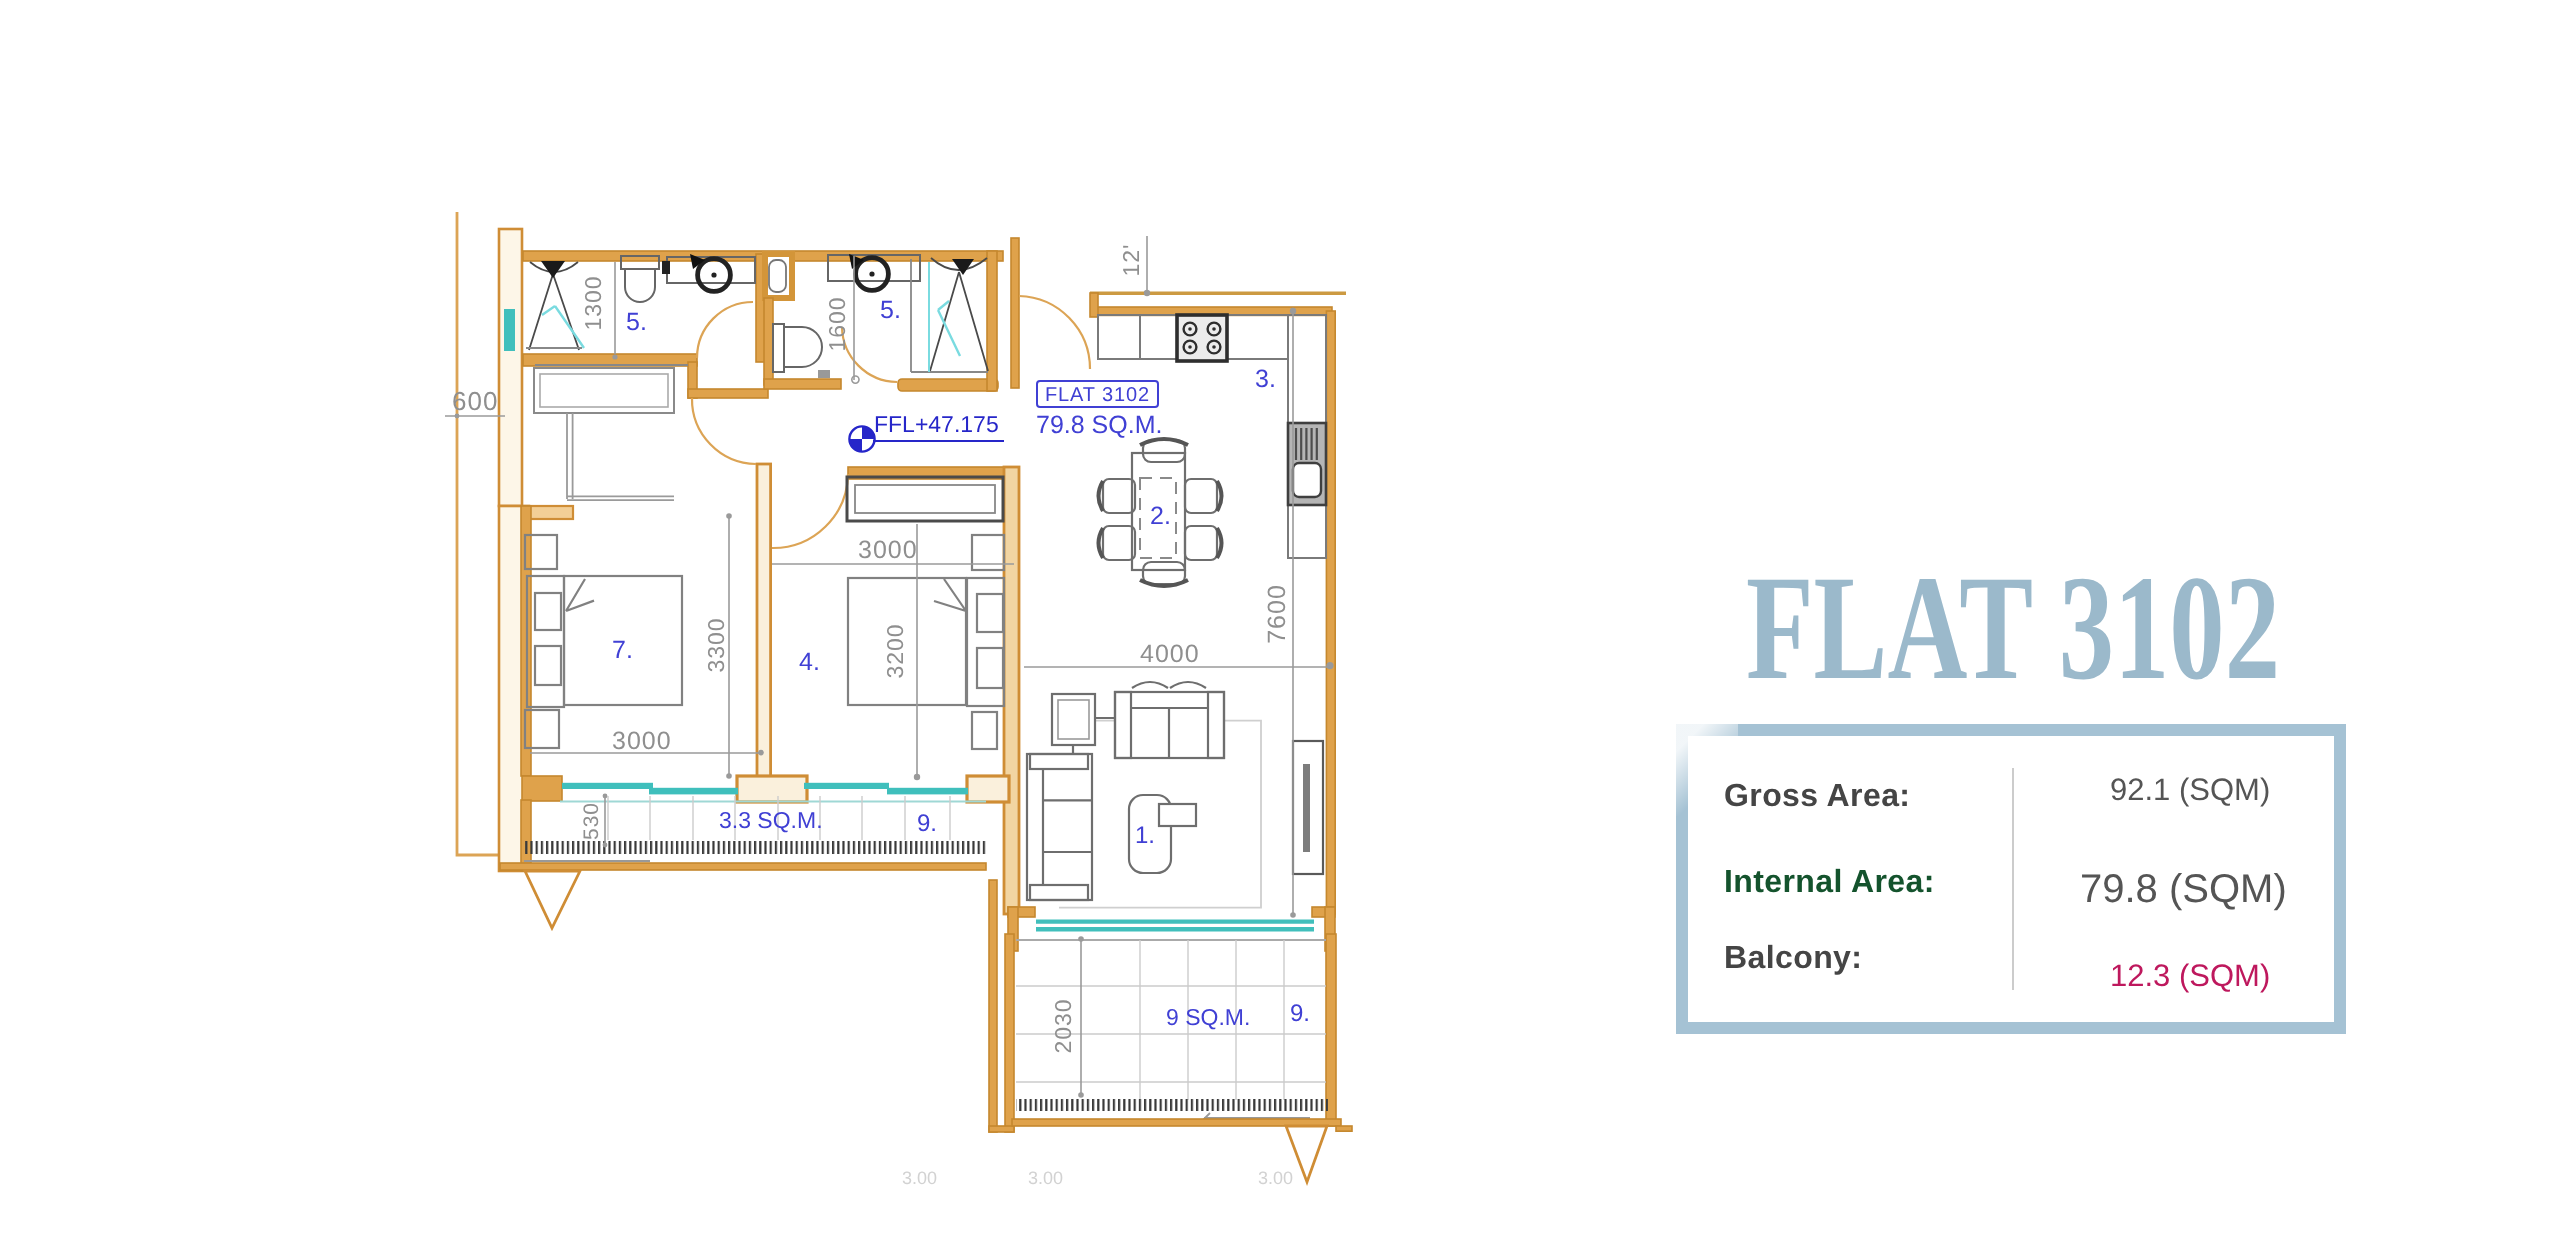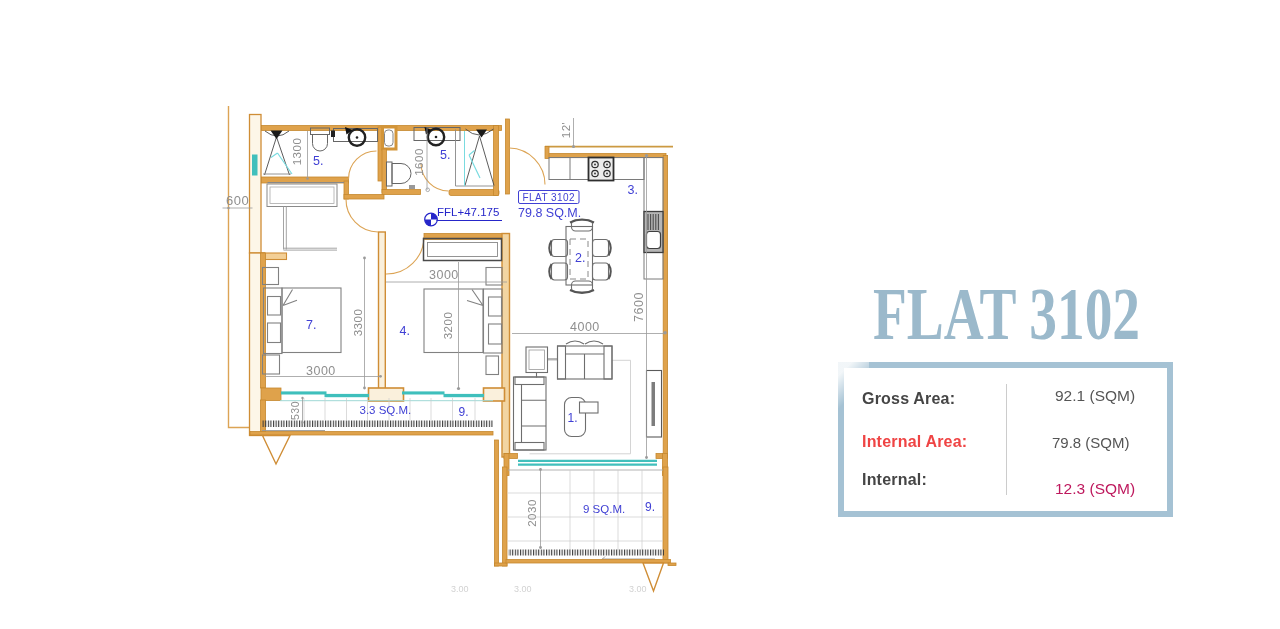--- a/index.html
+++ b/index.html
@@ -405,20 +405,20 @@
   <text x="23" y="69" font-family="Liberation Serif" font-weight="bold" font-size="75" fill="#9bb9cb" textLength="267" lengthAdjust="spacingAndGlyphs">FLAT 3102</text>
 </svg>
 
 <div class="abs" style="left:838px;top:362px;width:335px;height:155px;border:6.5px solid #a5c2d4;background:#fff;box-sizing:border-box">
 
   <div class="abs" style="left:162px;top:16px;width:1px;height:111px;background:#cccccc"></div>
 
   <div class="abs" style="left:18px;top:22px;font-weight:bold;font-size:16px;color:#454545;letter-spacing:0.2px">Gross Area:</div>
   <div class="abs" style="left:211px;top:19px;font-size:15.5px;color:#555555">92.1 (SQM)</div>
 
-  <div class="abs" style="left:18px;top:65px;font-weight:bold;font-size:16px;color:#ef4444;letter-spacing:0.2px">Internal Area:</div>
-  <div class="abs" style="left:208px;top:66px;font-size:15px;color:#555555">79.8 (SQM)</div>
-
-  <div class="abs" style="left:18px;top:103px;font-weight:bold;font-size:16px;color:#454545;letter-spacing:0.2px">Internal:</div>
+  <div class="abs" style="left:18px;top:65px;font-weight:bold;font-size:16px;color:#14532d;letter-spacing:0.2px">Internal Area:</div>
+  <div class="abs" style="left:196px;top:66px;font-size:20px;color:#555555">79.8 (SQM)</div>
+
+  <div class="abs" style="left:18px;top:103px;font-weight:bold;font-size:16px;color:#454545;letter-spacing:0.2px">Balcony:</div>
   <div class="abs" style="left:211px;top:112px;font-size:15.5px;color:#be185d">12.3 (SQM)</div>
 </div>
 
 <div class="abs" style="left:835px;top:358px;width:34px;height:50px;background:linear-gradient(135deg, rgba(255,255,255,0.85) 25%, rgba(255,255,255,0) 65%)"></div>
 
 </body></html>

